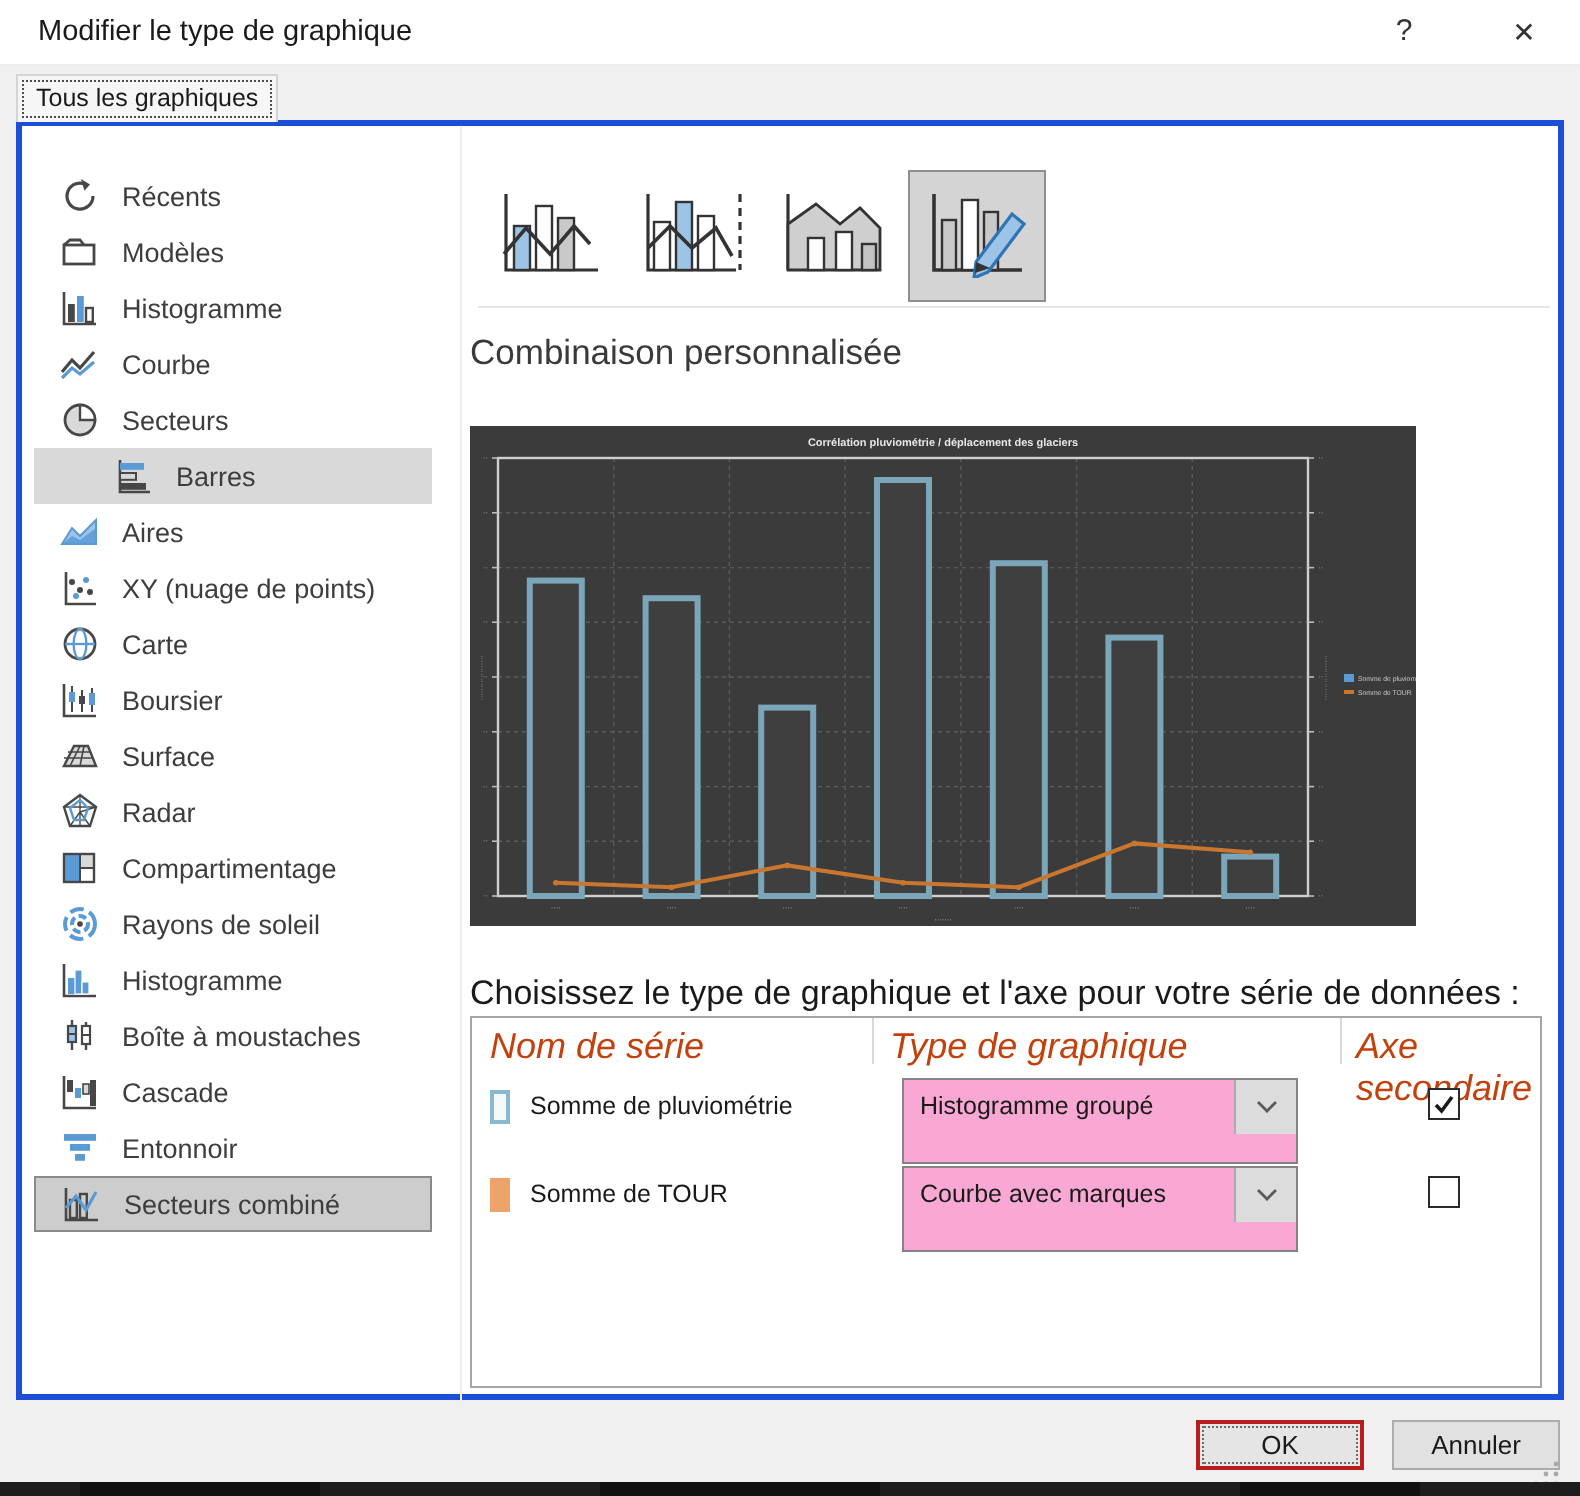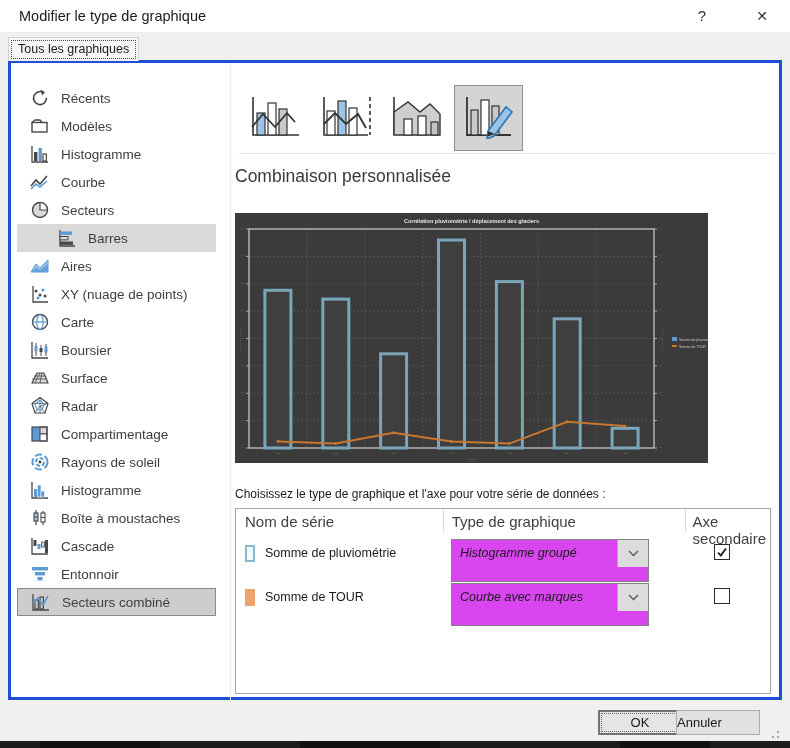--- a/index.html
+++ b/index.html
@@ -32,43 +32,43 @@
   
   .subtypes { position:absolute; left:230px; top:22px; display:flex; gap:2px; }
   .subtile { width:69px; height:66px; display:flex; align-items:center; justify-content:center; cursor:pointer; }
   .subtile.selected { background:#d4d4d4; border:1px solid #8f8f8f; }
   .subtype-divider { position:absolute; left:228px; top:90px; width:536px; height:1px; background:#e6e6e6; }
   .heading { position:absolute; left:224px; top:103px; font-size:17.5px; color:#3a3a3a; }
 
   .chart-preview { position:absolute; left:224px; top:150px; width:473px; height:250px; background:#3b3b3b; }
   .chart-preview svg { display:block; }
 
-  .instruction { position:absolute; left:224px; top:424px; font-size:12px; color:#1a1a1a; }
+  .instruction { position:absolute; left:224px; top:424px; font-size:17px; color:#1a1a1a; }
 
   
   .series-table { position:absolute; left:224px; top:445px; width:536px; height:186px; border:1px solid #a6a6a6; background:#fff; }
-  .st-header { position:relative; height:23px; display:flex; font-size:15px; color:#404040; }
+  .st-header { position:relative; height:23px; display:flex; font-size:18px; color:#c2410c;font-style:italic; }
   .st-h1 { width:211px; padding:4px 0 0 9px; }
   .st-h2 { width:247px; padding:4px 0 0 8px; border-left:1px solid #d9d9d9; }
   .st-h3 { flex:1; padding:4px 4px 0 7px; border-left:1px solid #d9d9d9; }
   .st-row { position:absolute; left:0; width:534px; height:30px; }
   .swatch { position:absolute; left:9px; top:7px; width:10px; height:17px; }
   .swatch.outline { border:2px solid #8ab9cf; background:#f4fafc; }
   .st-name { position:absolute; left:29px; top:8px; font-size:12.5px; color:#1a1a1a; }
-  .combo { position:absolute; left:215px; top:1px; width:198px; height:43px; border:1px solid #848484; background:#d946ef; cursor:pointer;font-style:italic; }
+  .combo { position:absolute; left:215px; top:1px; width:198px; height:43px; border:1px solid #848484; background:#f9a8d4; cursor:pointer; }
   .combo .val { position:absolute; left:8px; top:6px; font-size:12.5px; color:#1a1a1a; white-space:nowrap; }
   .combo .btn { position:absolute; right:0; top:0; width:31px; height:27px; background:#dcdcdc; border-left:1px solid #ababab; display:flex; align-items:center; justify-content:center; }
   .checkbox { position:absolute; left:478px; top:6px; width:16px; height:16px; border:1.5px solid #2b2b2b; background:#fff; cursor:pointer; display:flex; align-items:center; justify-content:center; }
   .checkbox svg { width:12px; height:12px; }
 
   
-  .btn-ok { position:absolute; left:598px; top:710px; width:84px; height:25px; background:#e5e5e5; border:2px solid #737373; font-size:13px; color:#1a1a1a; text-align:center; line-height:21px; cursor:pointer; }
+  .btn-ok { position:absolute; left:598px; top:710px; width:84px; height:25px; background:#e5e5e5; border:2px solid #b91c1c; font-size:13px; color:#1a1a1a; text-align:center; line-height:21px; cursor:pointer; }
   .btn-ok .focus { position:absolute; inset:1px; border:1px dotted #6b6b6b; }
   .btn-ok span { position:relative; }
-  .btn-cancel { position:absolute; left:676px; top:710px; width:84px; height:25px; background:#e1e1e1; border:1px solid #acacac; font-size:13px; color:#1a1a1a; text-align:left; line-height:23px; cursor:pointer; }
+  .btn-cancel { position:absolute; left:696px; top:710px; width:84px; height:25px; background:#e1e1e1; border:1px solid #acacac; font-size:13px; color:#1a1a1a; text-align:center; line-height:23px; cursor:pointer; }
   .grip { position:absolute; left:764px; top:728px; width:18px; height:18px; cursor:nwse-resize; }
   .bottom-strip { position:absolute; left:0; top:741px; width:790px; height:7px; background:#1d1d1d; }
   .bottom-strip i { position:absolute; top:0; height:7px; background:#111; }
 </style>
 </head>
 <body>
 
 <div class="titlebar">
   <div class="title">Modifier le type de graphique</div>
   <div class="cap-btn cap-help"><span>?</span></div>

